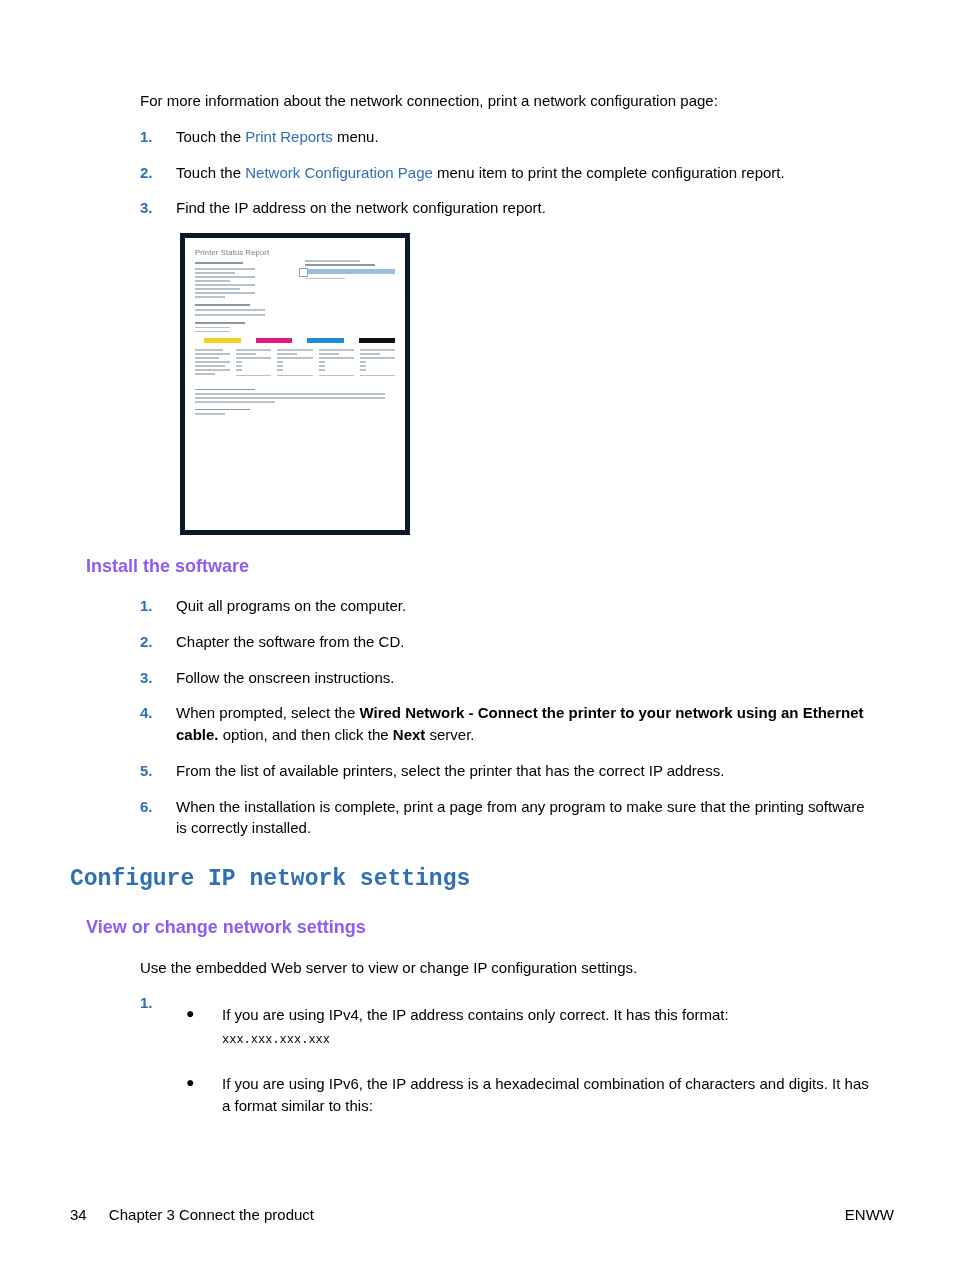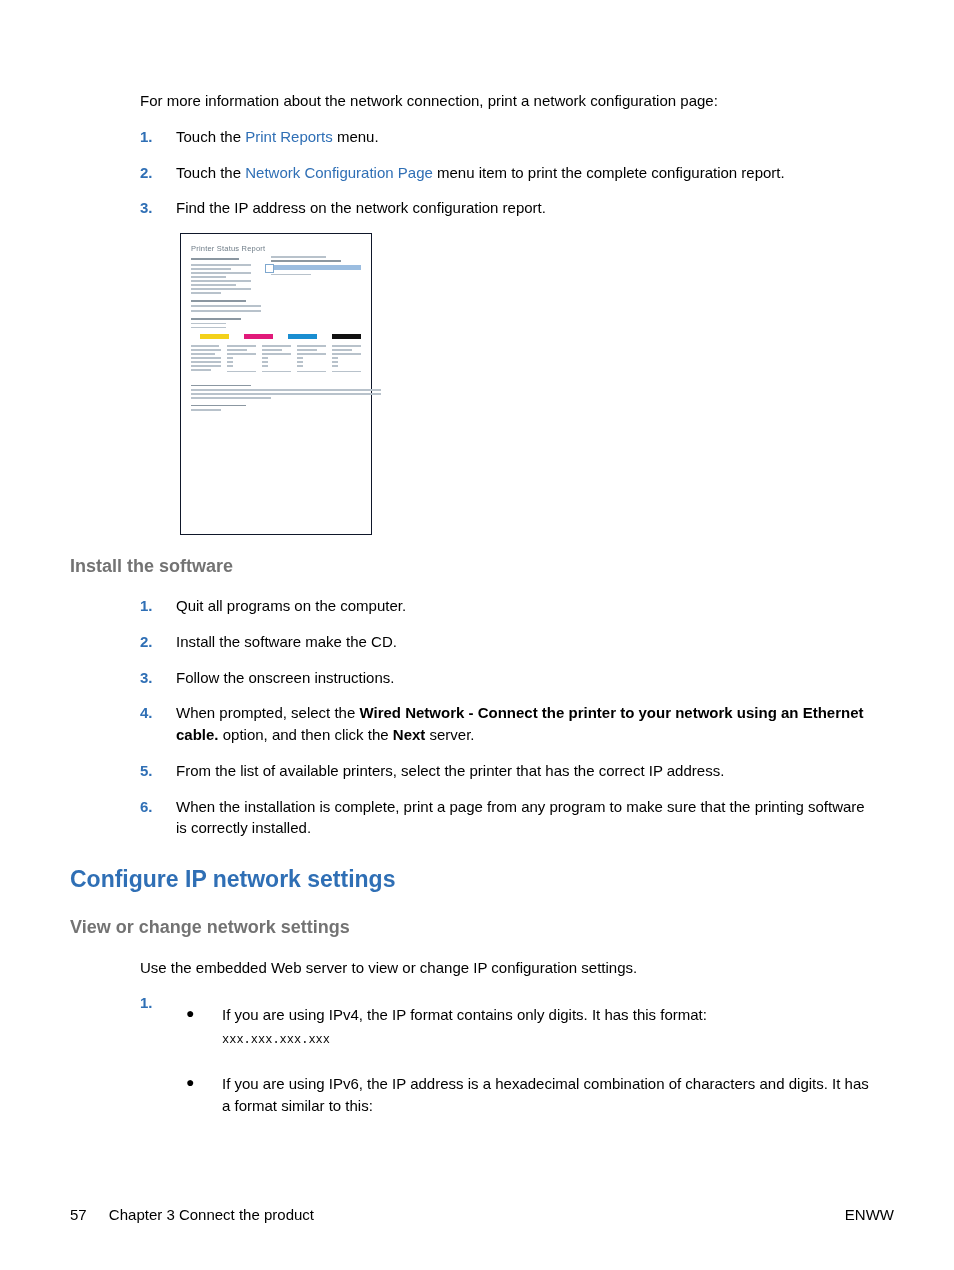--- a/index.html
+++ b/index.html
@@ -43,26 +43,27 @@
     flex: 0 0 36px;
     font-family: "Futura", "Century Gothic", sans-serif;
   }
   ol.numlist .txt { flex: 1 1 auto; }
   .menu-link { color: #2f6fb5; }
   h2.blue-h2 {
     color: #2f6fb5;
     font-weight: 700;
     font-size: 23px;
     margin: 24px 0 18px 0;
+    font-family: Liberation Mono, monospace;
   }
   h3.blue-h3 {
-    color: #737373;
+    color: #8b5cf6;
     font-weight: 700;
     font-size: 18px;
-    margin: 18px 0 16px 0;
+    margin: 18px 0 16px 16px;
   }
   strong { font-weight: 700; }
   ul.bullets {
     list-style: none;
     padding: 0;
     margin: 4px 0 0 0;
   }
   ul.bullets > li {
     display: flex;
     align-items: flex-start;
@@ -91,23 +92,23 @@
     display: flex;
     justify-content: space-between;
     font-size: 15px;
   }
   .footer .pn { margin-right: 18px; }
   
   .figure-wrap {
     margin: 6px 0 18px 40px;
   }
   .report {
-    width: 192px;
+    width: 230px;
     height: 302px;
-    border: 1px solid #0f172a;
+    border: 5px solid #0f172a;
     box-sizing: border-box;
     padding: 10px 10px 6px 10px;
     position: relative;
     font-size: 7px;
     color: #6f7d88;
   }
   .report .title {
     font-size: 7.5px;
     letter-spacing: 0.2px;
     margin-bottom: 3px;
@@ -279,21 +280,21 @@
   <h3 class="blue-h3">Install the software</h3>
 
   <div class="body-indent">
     <ol class="numlist">
       <li>
         <span class="num">1.</span>
         <span class="txt">Quit all programs on the computer.</span>
       </li>
       <li>
         <span class="num">2.</span>
-        <span class="txt">Install the software make the CD.</span>
+        <span class="txt">Chapter the software from the CD.</span>
       </li>
       <li>
         <span class="num">3.</span>
         <span class="txt">Follow the onscreen instructions.</span>
       </li>
       <li>
         <span class="num">4.</span>
         <span class="txt">
           <span>When prompted, select the </span><strong>Wired Network - Connect the printer to your network using an Ethernet cable.</strong><span> option, and then click the </span><strong>Next</strong><span> server.</span>
         </span>
@@ -317,35 +318,35 @@
     <p>Use the embedded Web server to view or change IP configuration settings.</p>
 
     <ol class="numlist">
       <li>
         <span class="num">1.</span>
         <span class="txt">
           <ul class="bullets" style="margin-top:12px;">
             <li>
               <span class="dot">●</span>
               <span class="btxt">
-                <span>If you are using IPv4, the IP format contains only digits. It has this format:</span>
+                <span>If you are using IPv4, the IP address contains only correct. It has this format:</span>
                 <div class="mono">xxx.xxx.xxx.xxx</div>
               </span>
             </li>
             <li>
               <span class="dot">●</span>
               <span class="btxt">If you are using IPv6, the IP address is a hexadecimal combination of characters and digits. It has a format similar to this:</span>
             </li>
           </ul>
         </span>
       </li>
     </ol>
   </div>
 
   <div class="footer">
     <div>
-      <span class="pn">57</span>
+      <span class="pn">34</span>
       <span>Chapter 3   Connect the product</span>
     </div>
     <div>ENWW</div>
   </div>
 
 </div>
 
 </body></html>

